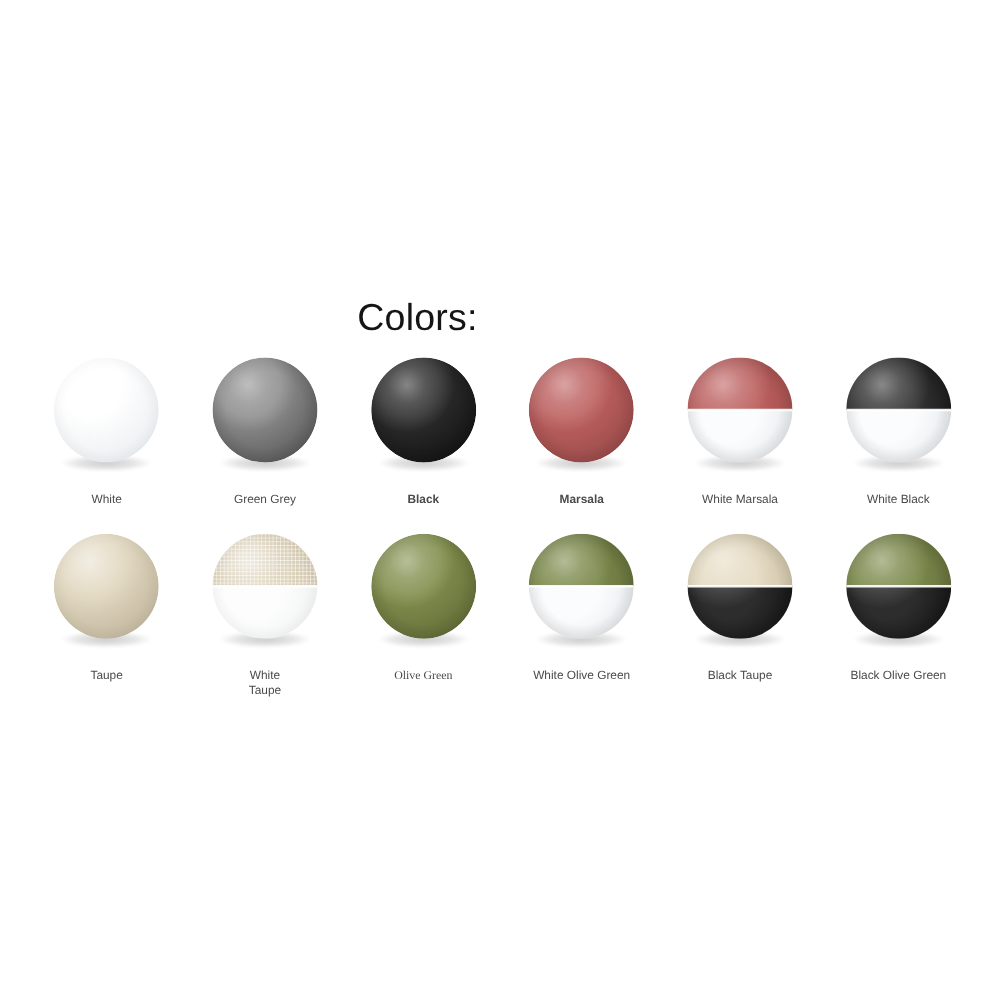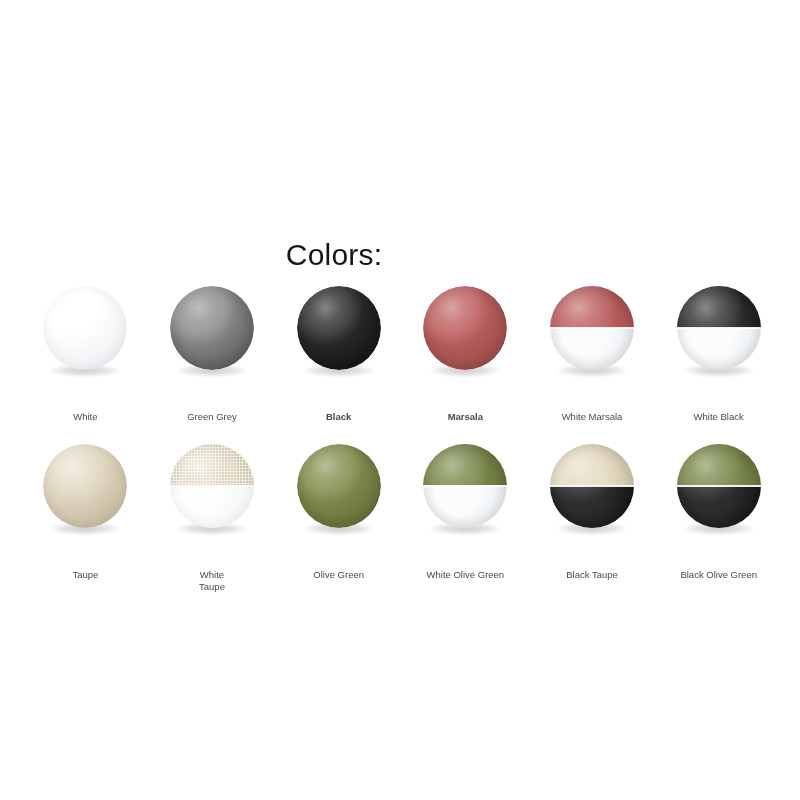--- a/index.html
+++ b/index.html
@@ -48,21 +48,20 @@
     display: flex;
     flex-direction: row;
     align-items: flex-start;
     margin-bottom: 19px;
   }
   .swatch {
     width: 127px;
     display: flex;
     flex-direction: column;
     align-items: center;
-    gap: 17px;
   }
 
   
   .sphere-wrap {
     position: relative;
     width: 104px;
     height: 104px;
   }
   .sphere {
     position: absolute;
@@ -274,21 +273,21 @@
 Taupe</div>
         </div>
         <div class="swatch">
           <div class="sphere-wrap">
             <div class="sphere-shadow"></div>
             <div class="sphere">
               <div class="ball-full" style="background: radial-gradient(circle at 35% 27%, rgb(131, 144, 79) 0%, rgb(131, 144, 79) 30%, rgb(88, 98, 48) 100%);"></div>
               <div class="gloss"></div>
             </div>
           </div>
-          <div class="caption" style="color: rgb(74, 74, 74);">Olive Green</div>
+          <div class="caption" style="color: rgb(74, 74, 74); font-family: Liberation Serif, serif;">Olive Green</div>
         </div>
         <div class="swatch">
           <div class="sphere-wrap">
             <div class="sphere-shadow"></div>
             <div class="sphere">
               <div class="ball-top" style="background: radial-gradient(circle at 36% 92%, rgb(124, 138, 76) 0%, rgb(124, 138, 76) 38%, rgb(90, 100, 51) 105%);"></div>
               <div class="ball-bottom" style="background: radial-gradient(circle at 38% 4%, rgb(251, 252, 253) 0%, rgb(251, 252, 253) 36%, rgb(223, 228, 232) 104%);"></div>
               <div class="seam"></div>
               <div class="gloss"></div>
             </div>

